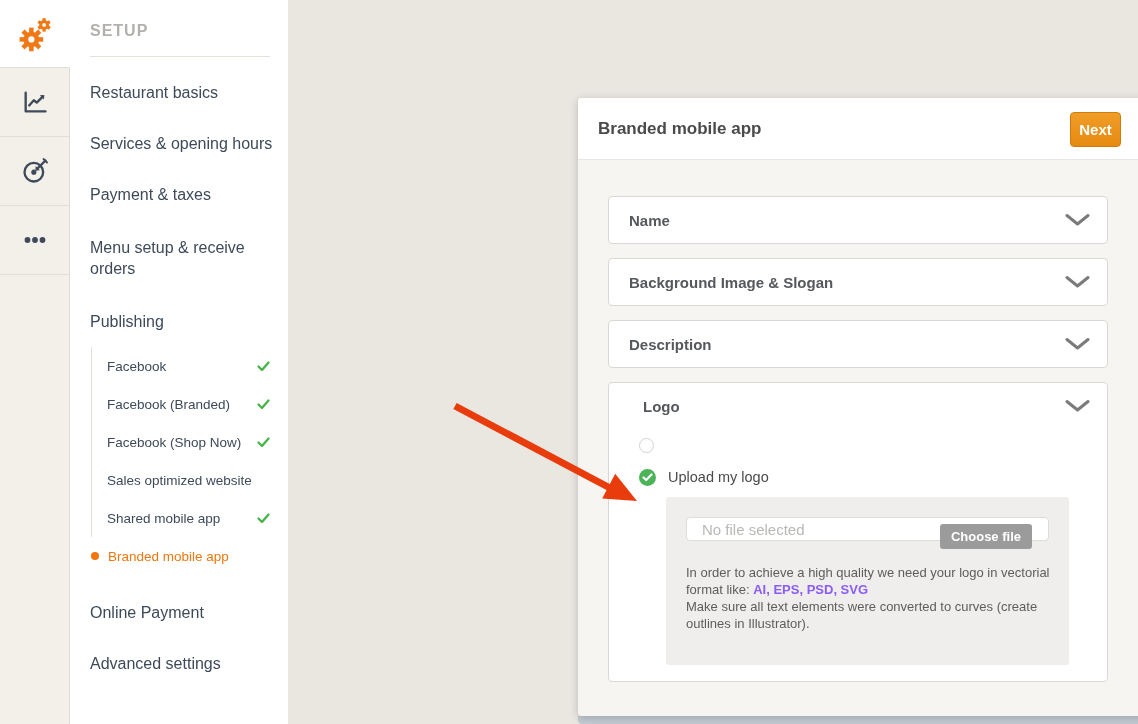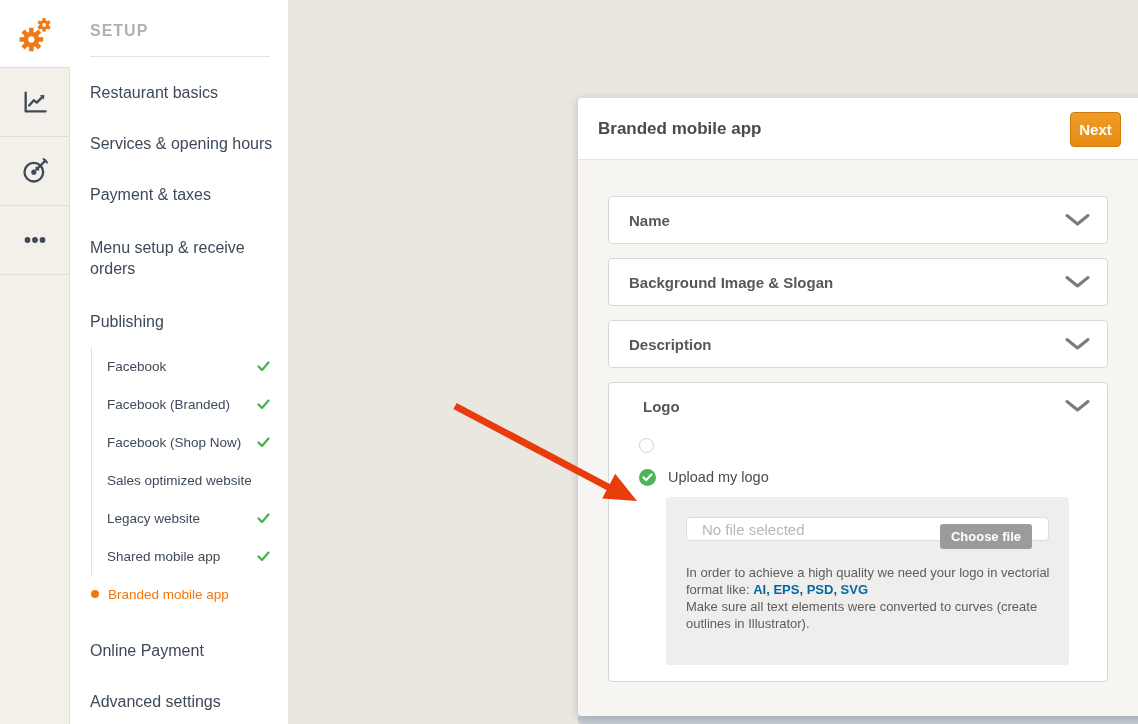--- a/index.html
+++ b/index.html
@@ -52,21 +52,21 @@
   .radio-circle { width:15px; height:15px; border:1.5px solid #d2d2d2; border-radius:50%; background:#fff; flex:0 0 auto; }
   .badge-check { width:17px; height:17px; border-radius:50%; background:#4cb458; display:flex; align-items:center; justify-content:center; flex:0 0 auto; }
 
   .upload-panel { margin:4px 0 0 57px; width:403px; height:168px; background:#efeeec; border-radius:3px; padding:20px; }
   .file-input { position:relative; width:363px; height:24px; background:#ffffff; border:1px solid #dcdcda; border-radius:4px;
                 display:flex; align-items:center; padding-left:15px; cursor:pointer; }
   .file-placeholder { font-size:15px; color:#b8b8b6; }
   .choose-btn { position:absolute; right:16px; top:6px; height:25px; padding:0 11px; background:#9b9b9b; border:none; border-radius:3px;
                 color:#ffffff; font-size:13px; font-weight:600; font-family:inherit; cursor:pointer; }
   .help { margin-top:23px; width:365px; font-size:13px; line-height:17px; color:#5d5d5d; }
-  .help b { color:#0369a1; }
+  .help b { color:#8b5cf6; }
 
   .bottom-strip { position:absolute; left:578px; top:716px; width:560px; height:8px; background:#c4cbd2; border-radius:0 0 0 4px; z-index:9; }
 
   .arrow-overlay { position:absolute; left:440px; top:393px; width:210px; height:118px; z-index:50; pointer-events:none; }
 
   svg { display:block; }
 </style>
 </head>
 <body>
 
@@ -171,28 +171,20 @@
       <span class="check">
         <svg width="13" height="11" viewBox="0 0 13 11" fill="none" stroke="#47b44b" stroke-width="2.3" stroke-linecap="round" stroke-linejoin="round">
             <polyline points="1.5,5.5 5,9 11.5,1.5"></polyline>
           </svg>
       </span>
     </div>
     <div class="pub-item">
       <span>Sales optimized website</span>
     </div>
     <div class="pub-item">
-      <span>Legacy website</span>
-      <span class="check">
-        <svg width="13" height="11" viewBox="0 0 13 11" fill="none" stroke="#47b44b" stroke-width="2.3" stroke-linecap="round" stroke-linejoin="round">
-            <polyline points="1.5,5.5 5,9 11.5,1.5"></polyline>
-          </svg>
-      </span>
-    </div>
-    <div class="pub-item">
       <span>Shared mobile app</span>
       <span class="check">
         <svg width="13" height="11" viewBox="0 0 13 11" fill="none" stroke="#47b44b" stroke-width="2.3" stroke-linecap="round" stroke-linejoin="round">
             <polyline points="1.5,5.5 5,9 11.5,1.5"></polyline>
           </svg>
       </span>
     </div>
   </div>
   <div class="pub-item active">
     <span class="dot"></span>

